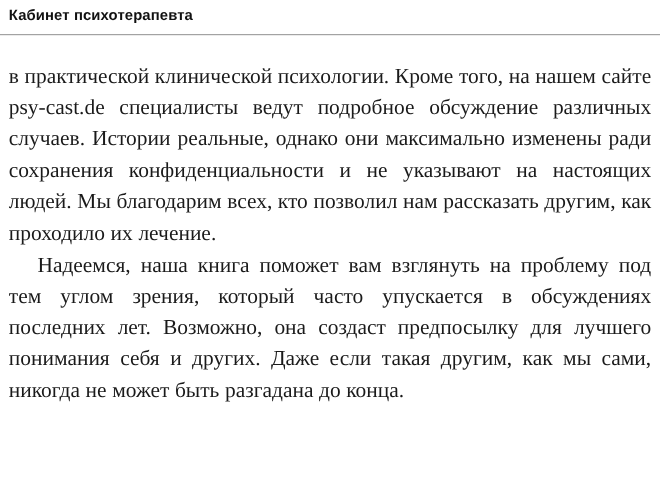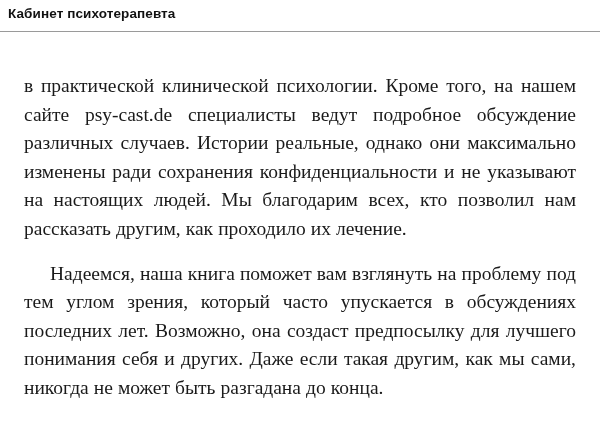--- a/index.html
+++ b/index.html
@@ -40,21 +40,21 @@
     height: 1px;
     background: #9a9a9a;
   }
   .body-text {
     position: absolute;
     left: 8px;
     top: 56px;
     width: 584px;
   }
   .para {
-    margin: 16px;
+    margin: 0;
     font-size: 19.5px;
     line-height: 28.6px;
     text-align: justify;
     text-justify: inter-word;
     -webkit-hyphens: manual;
     hyphens: manual;
     word-spacing: 0.2px;
   }
   .para + .para {
     text-indent: 26px;

